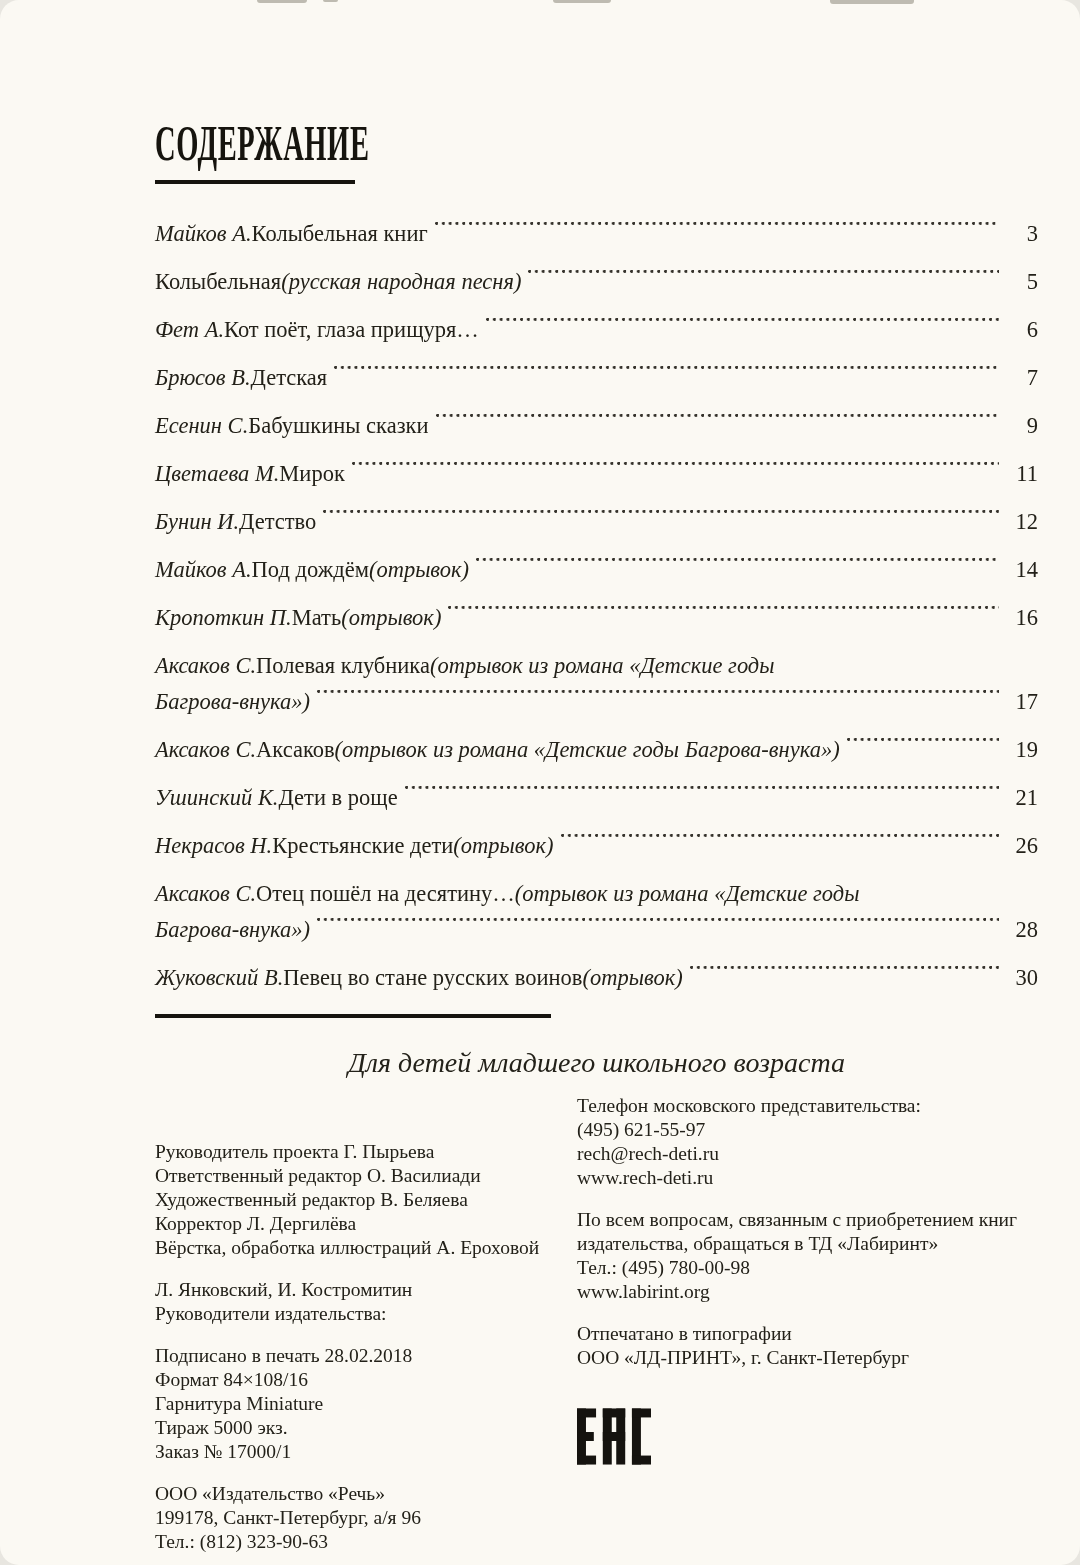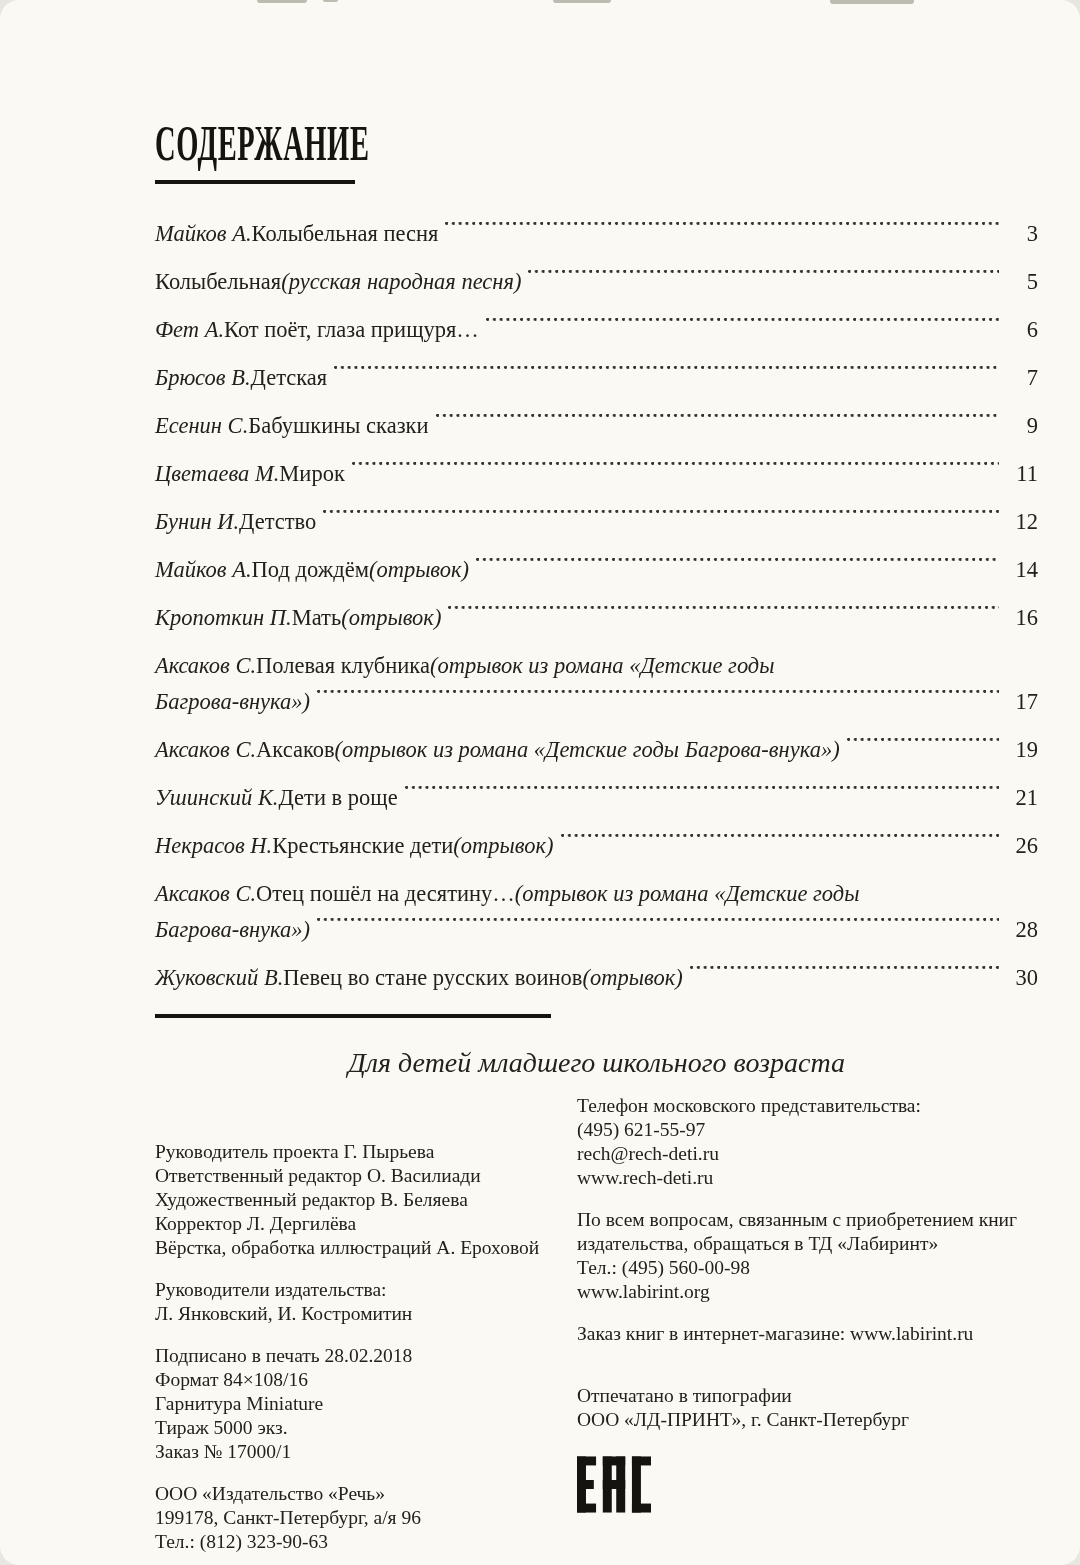--- a/index.html
+++ b/index.html
@@ -61,21 +61,21 @@
   <div class="artifact a3"></div>
   <div class="artifact a4"></div>
 
   <div class="content">
     <h1 class="title">СОДЕРЖАНИЕ</h1>
     <div class="title-underline"></div>
 
     <div class="toc">
         <div class="toc-row">
           <span class="it">Майков А.</span>
-          <span class="rm"> Колыбельная песня</span>
+          <span class="rm"> Колыбельная книг</span>
           <span class="leader"></span>
           <span class="pagenum">3</span>
         </div>
         <div class="toc-row">
           <span class="rm">Колыбельная </span>
           <span class="it">(русская народная песня)</span>
           <span class="leader"></span>
           <span class="pagenum">5</span>
         </div>
         <div class="toc-row">
@@ -179,22 +179,22 @@
       <div class="col-left">
         <div>
             <div class="cblock">
               <div class="cline">Руководитель проекта Г. Пырьева</div>
               <div class="cline">Ответственный редактор О. Василиади</div>
               <div class="cline">Художественный редактор В. Беляева</div>
               <div class="cline">Корректор Л. Дергилёва</div>
               <div class="cline">Вёрстка, обработка иллюстраций А. Ероховой</div>
             </div>
             <div class="cblock">
+              <div class="cline">Л. Янковский, И. Костромитин</div>
               <div class="cline">Руководители издательства:</div>
-              <div class="cline">Л. Янковский, И. Костромитин</div>
             </div>
             <div class="cblock">
               <div class="cline">Подписано в печать 28.02.2018</div>
               <div class="cline">Формат 84×108/16</div>
               <div class="cline">Гарнитура Miniature</div>
               <div class="cline">Тираж 5000 экз.</div>
               <div class="cline">Заказ № 17000/1</div>
             </div>
             <div class="cblock">
               <div class="cline">ООО «Издательство «Речь»</div>
@@ -207,25 +207,22 @@
         <div>
             <div class="cblock">
               <div class="cline">Телефон московского представительства:</div>
               <div class="cline">(495) 621-55-97</div>
               <div class="cline">rech@rech-deti.ru</div>
               <div class="cline">www.rech-deti.ru</div>
             </div>
             <div class="cblock">
               <div class="cline">По всем вопросам, связанным с приобретением книг</div>
               <div class="cline">издательства, обращаться в ТД «Лабиринт»</div>
-              <div class="cline">Тел.: (495) 560-00-98</div>
+              <div class="cline">Тел.: (495) 780-00-98</div>
               <div class="cline">www.labirint.org</div>
-            </div>
-            <div class="cblock">
-              <div class="cline">Заказ книг в интернет-магазине: www.labirint.ru</div>
             </div>
             <div class="cblock">
               <div class="cline">Отпечатано в типографии</div>
               <div class="cline">ООО «ЛД-ПРИНТ», г. Санкт-Петербург</div>
             </div>
           </div>
         <div class="eac" aria-label="EAC">
           <svg width="74" height="57" viewBox="0 0 132 100" xmlns="http://www.w3.org/2000/svg" fill="#15130f">
             <rect x="0" y="0" width="16" height="100"></rect>
             <rect x="0" y="0" width="34" height="16"></rect>

